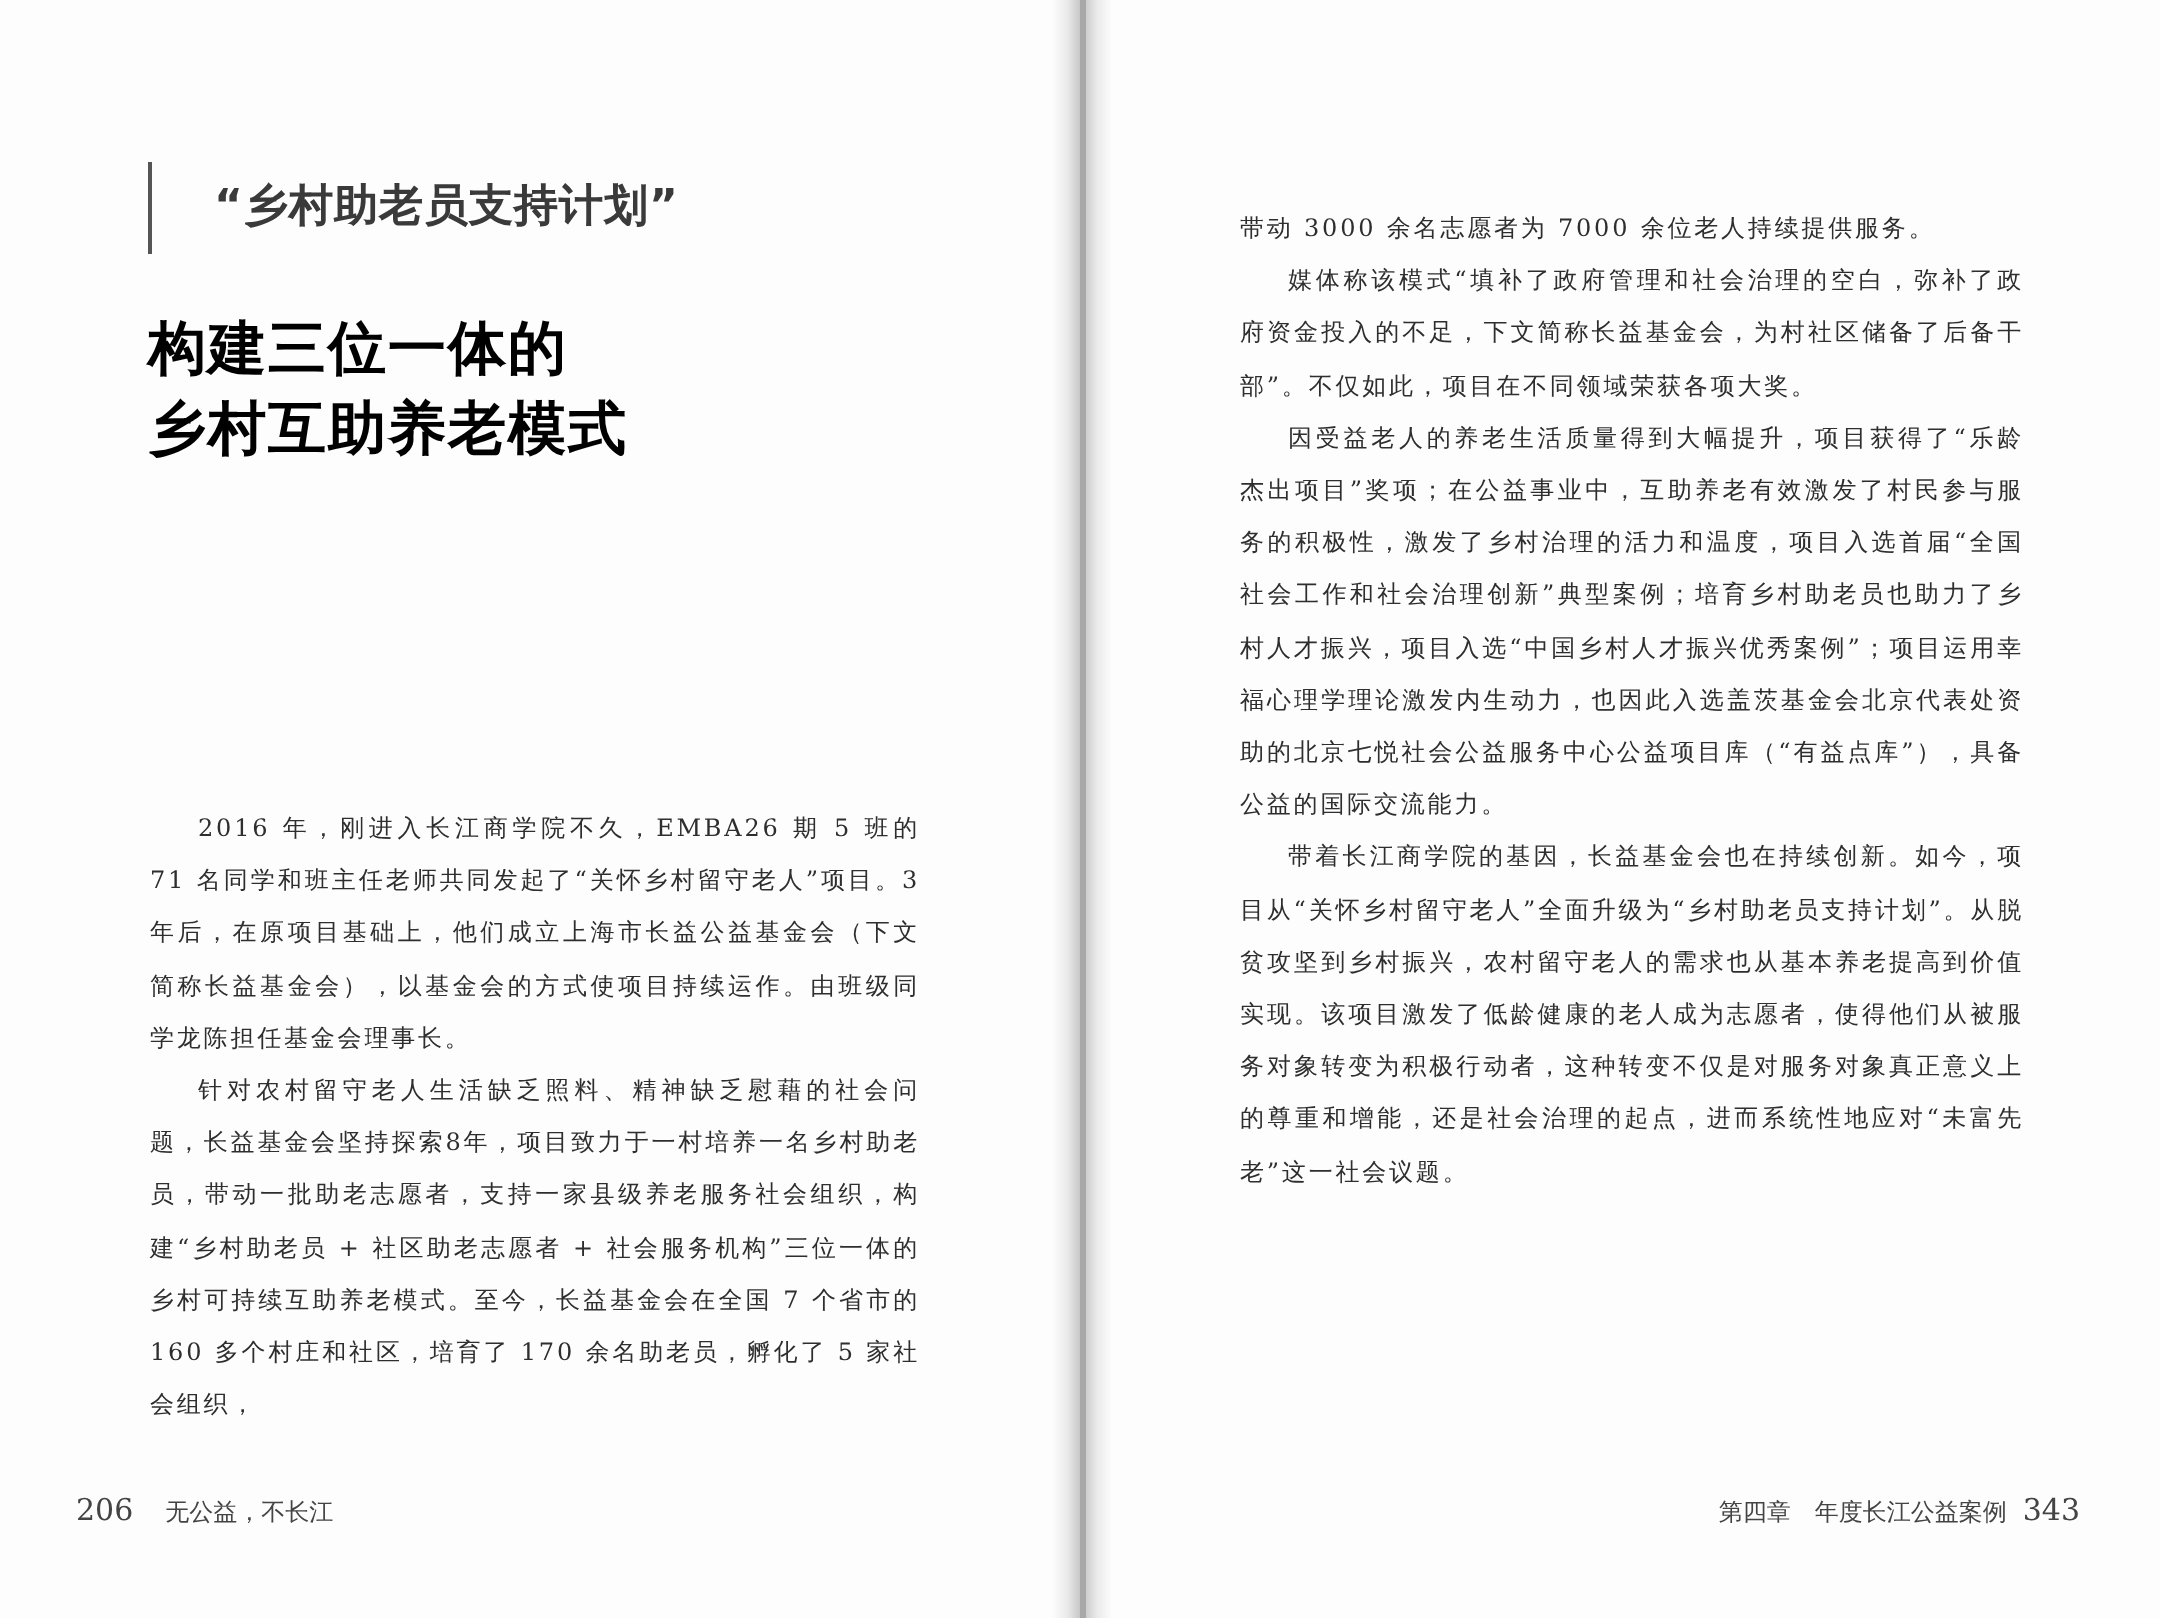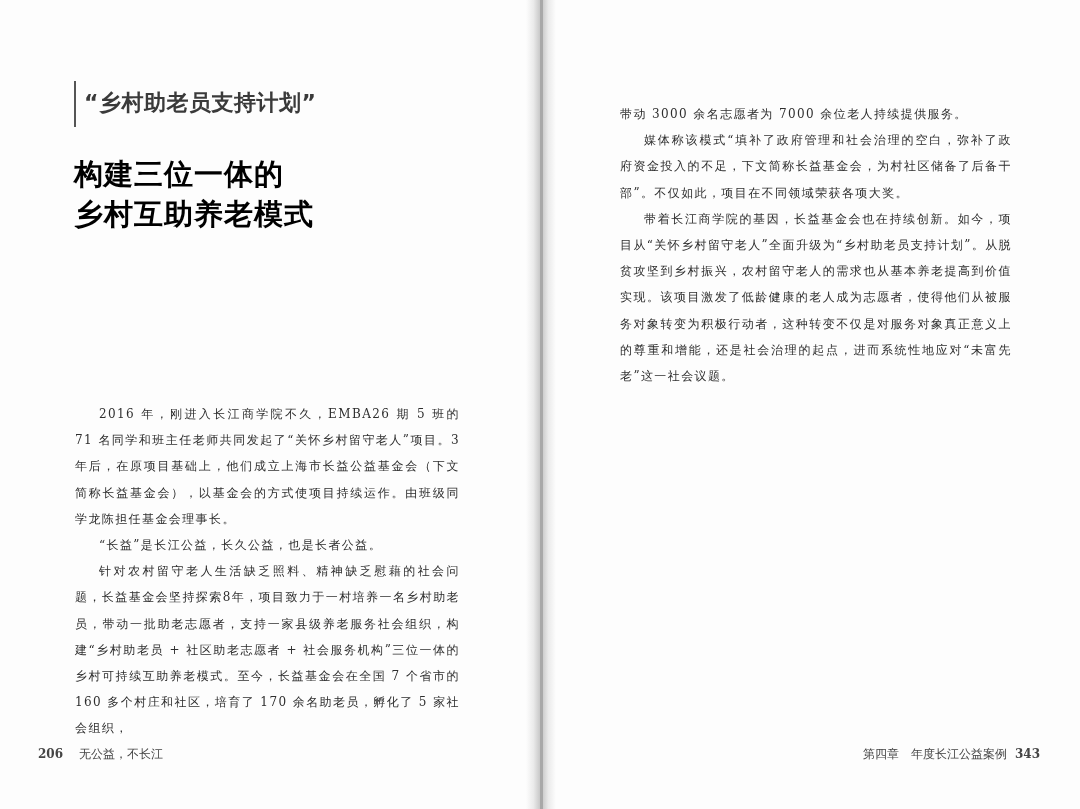--- a/index.html
+++ b/index.html
@@ -55,21 +55,21 @@
     .section-bar {
       position: absolute;
       left: 74px;
       top: 81px;
       width: 2px;
       height: 46px;
       background: #555;
     }
     .section-label {
       position: absolute;
-      left: 84px;
+      left: 107px;
       top: 88px;
       font-family: "DejaVu Sans", "Liberation Sans", sans-serif;
       font-weight: bold;
       font-size: 22px;
       color: #3a3a3a;
       letter-spacing: 0.5px;
     }
     .chapter-title {
       position: absolute;
       left: 74px;
@@ -111,22 +111,22 @@
 
     .folio {
       position: absolute;
       top: 746px;
       font-size: 12px;
       color: #444;
     }
     .folio-left { left: 38px; }
     .folio-right { right: 40px; text-align: right; }
     .folio-num {
-      font-weight: bold;
-      font-size: 12px;
+      font-weight: normal;
+      font-size: 15px;
     }
     .folio-left .folio-running { margin-left: 16px; }
     .folio-right .folio-running { margin-right: 8px; }
   </style>
 </head>
 <body>
 
 <div class="spread">
 
   <div class="page page-left"></div>
@@ -138,31 +138,31 @@
   <div class="section-bar"></div>
   <div class="section-label">“乡村助老员支持计划”</div>
 
   <div class="chapter-title">
     <div>构建三位一体的</div>
     <div>乡村互助养老模式</div>
   </div>
 
   <div class="body-text body-left">
     <p>2016 年，刚进入长江商学院不久，EMBA26 期 5 班的 71 名同学和班主任老师共同发起了“关怀乡村留守老人”项目。3年后，在原项目基础上，他们成立上海市长益公益基金会（下文简称长益基金会），以基金会的方式使项目持续运作。由班级同学龙陈担任基金会理事长。</p>
-    <p>“长益”是长江公益，长久公益，也是长者公益。</p>
     <p>针对农村留守老人生活缺乏照料、精神缺乏慰藉的社会问题，长益基金会坚持探索8年，项目致力于一村培养一名乡村助老员，带动一批助老志愿者，支持一家县级养老服务社会组织，构建“乡村助老员 + 社区助老志愿者 + 社会服务机构”三位一体的乡村可持续互助养老模式。至今，长益基金会在全国 7 个省市的 160 多个村庄和社区，培育了 170 余名助老员，孵化了 5 家社会组织，</p>
   </div>
 
   <div class="folio folio-left">
     <span class="folio-num">206</span><span class="folio-running">无公益，不长江</span>
   </div>
 
   <div class="body-text body-right">
     <p class="cont">带动 3000 余名志愿者为 7000 余位老人持续提供服务。</p>
     <p>媒体称该模式“填补了政府管理和社会治理的空白，弥补了政府资金投入的不足，下文简称长益基金会，为村社区储备了后备干部”。不仅如此，项目在不同领域荣获各项大奖。</p>
+    <p>因受益老人的养老生活质量得到大幅提升，项目获得了“乐龄杰出项目”奖项；在公益事业中，互助养老有效激发了村民参与服务的积极性，激发了乡村治理的活力和温度，项目入选首届“全国社会工作和社会治理创新”典型案例；培育乡村助老员也助力了乡村人才振兴，项目入选“中国乡村人才振兴优秀案例”；项目运用幸福心理学理论激发内生动力，也因此入选盖茨基金会北京代表处资助的北京七悦社会公益服务中心公益项目库（“有益点库”），具备公益的国际交流能力。</p>
     <p>带着长江商学院的基因，长益基金会也在持续创新。如今，项目从“关怀乡村留守老人”全面升级为“乡村助老员支持计划”。从脱贫攻坚到乡村振兴，农村留守老人的需求也从基本养老提高到价值实现。该项目激发了低龄健康的老人成为志愿者，使得他们从被服务对象转变为积极行动者，这种转变不仅是对服务对象真正意义上的尊重和增能，还是社会治理的起点，进而系统性地应对“未富先老”这一社会议题。</p>
   </div>
 
   <div class="folio folio-right">
     <span class="folio-running">第四章　年度长江公益案例</span><span class="folio-num">343</span>
   </div>
 
 </div>
 
 </body></html>

